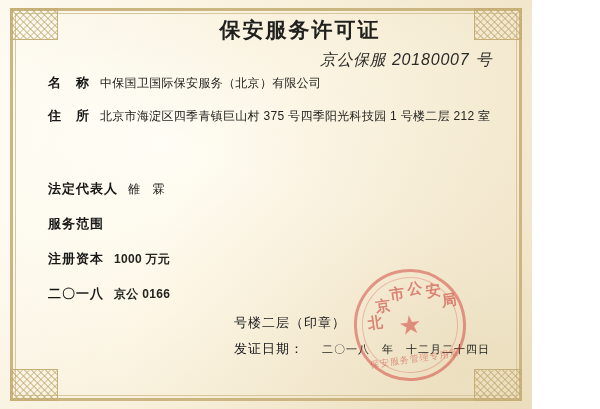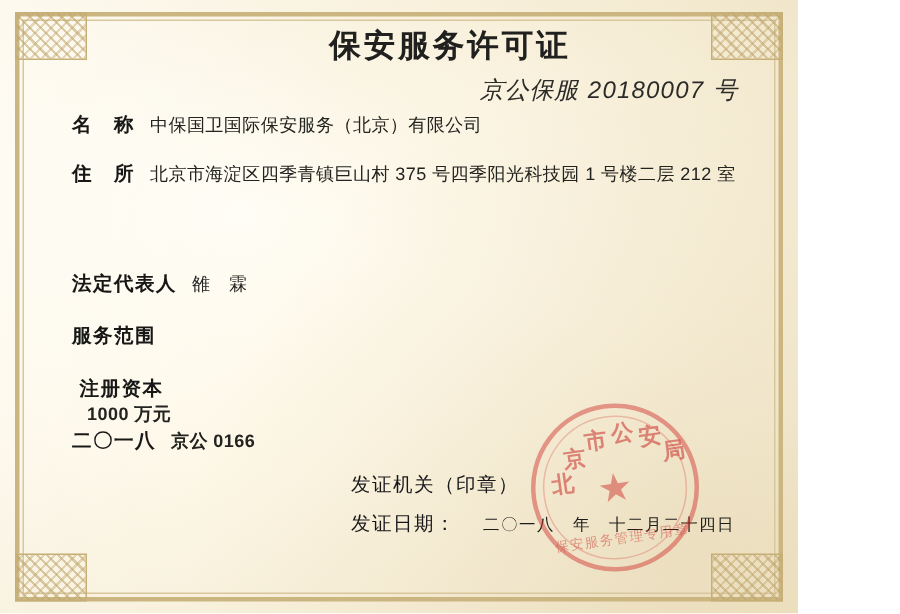--- a/index.html
+++ b/index.html
@@ -116,21 +116,21 @@
     letter-spacing: 0.3px;
   }
   .field .value.bold {
     font-weight: bold;
   }
 
   .f-name    { top: 74px; }
   .f-address { top: 107px; }
   .f-legal   { top: 180px; }
   .f-scope   { top: 215px; }
-  .f-capital { top: 250px; flex-direction: column; }
+  .f-capital { top: 250px; }
   .f-approval{ top: 285px; }
 
   .legal-name {
     letter-spacing: 5px;
     color: #3b3b33;
     font-size: 10.5px;
   }
 
   .issuer-block {
     position: absolute;
@@ -253,21 +253,21 @@
     <span class="value bold">1000 万元</span>
   </div>
 
   <div class="field f-approval">
     <span class="label">二〇一八</span>
     <span class="value bold">京公 0166</span>
   </div>
 
   <div class="issuer-block">
     <div class="issuer-row">
-      <span>发证机关（印章）</span>
+      <span>号楼二层（印章）</span>
     </div>
     <div class="issuer-row">
       <span>发证日期：</span>
       <span class="date-val">二〇一八　年　十二月二十四日</span>
     </div>
   </div>
 
   <div class="seal">
     <div class="seal-text">
       <span class="seal-char" style="transform: rotate(-60deg) translate(-7px, -44px) rotate(60deg);">北</span>

